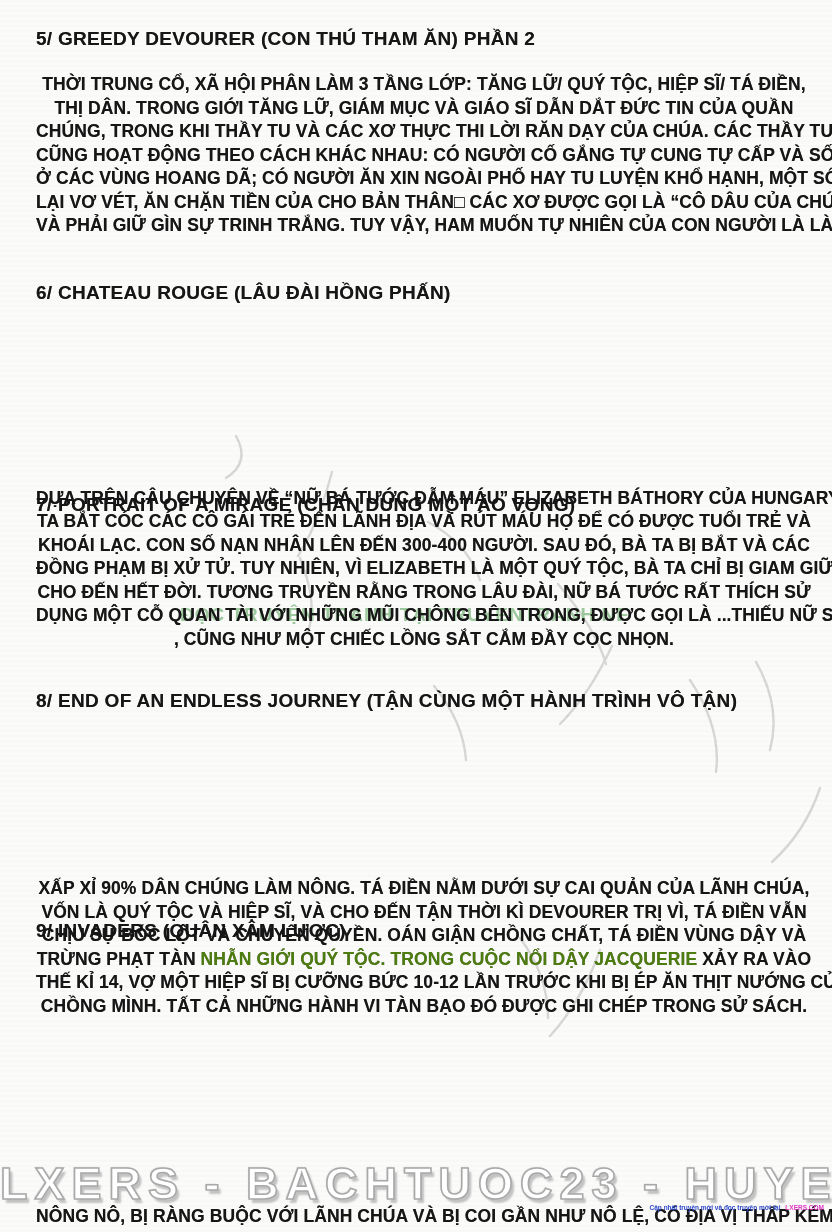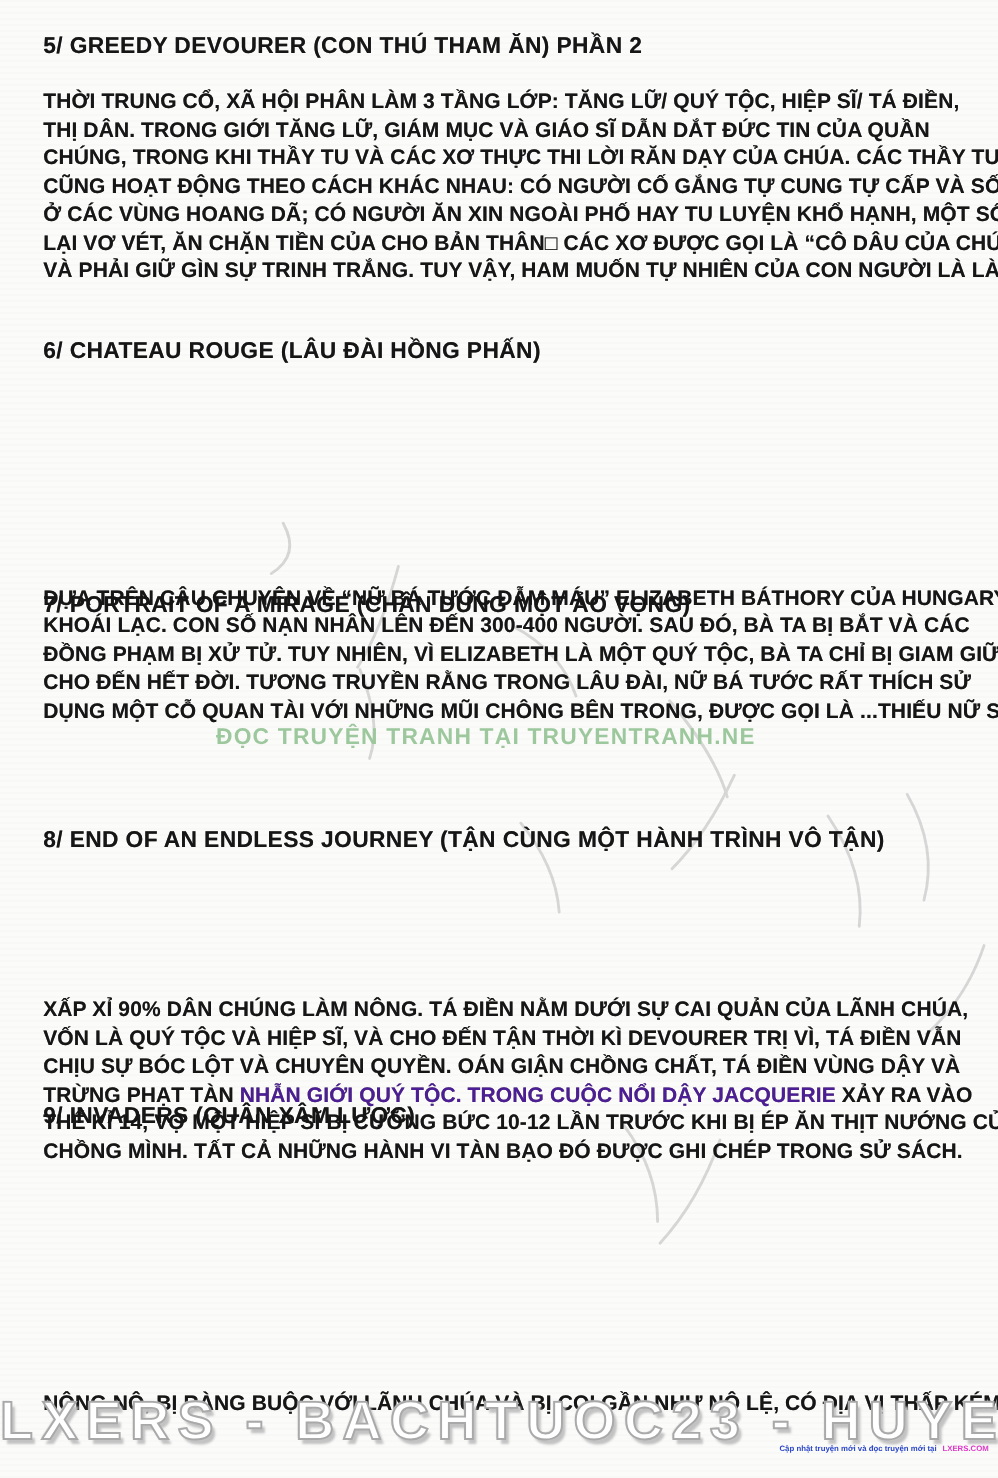--- a/index.html
+++ b/index.html
@@ -18,42 +18,42 @@
     position:absolute;left:36px;width:770px;white-space:nowrap;
     font-size:19px;font-weight:700;color:#161616;letter-spacing:0.3px;
     text-shadow:0 0 .4px rgba(0,0,0,.55);
   }
   .para{position:absolute;left:36px;width:776px;}
   .line{
     height:23.5px;line-height:23.5px;white-space:nowrap;
     font-size:17.5px;font-weight:700;color:#161616;letter-spacing:0.1px;
     text-shadow:0 0 .4px rgba(0,0,0,.55);
   }
-  .green-seg{color:#4c1d95;position:relative;z-index:3;}
+  .green-seg{color:#4d7c0f;position:relative;z-index:3;}
   .wm-band{
     position:absolute;left:180px;top:603px;width:448px;height:24px;overflow:hidden;
     font-size:19px;line-height:24px;font-weight:700;letter-spacing:1px;
     color:#9dc89d;white-space:nowrap;z-index:1;
   }
   .scribble{position:absolute;inset:0;z-index:0;}
   .footer-credit{
     position:absolute;left:0;top:1158px;width:832px;text-align:center;
     font-size:45px;font-weight:700;letter-spacing:7px;white-space:nowrap;
     color:#ffffff;
     -webkit-text-stroke:1.6px #a9a9a9;
     text-shadow:3px 4px 2px #c2c2c2, -1px -1px 1px #d8d8d8;
     z-index:4;
   }
   .tiny-credit{
     position:absolute;right:8px;top:1204px;
     font-size:6.5px;font-weight:700;letter-spacing:0;white-space:nowrap;z-index:5;
   }
   .tiny-credit .blue{color:#2a46c8;}
   .tiny-credit .pink{color:#e038c8;margin-left:3px;}
-  .z2{position:relative;z-index:2;}
+  .z2{position:relative;z-index:2;text-align:center;}
 </style>
 </head>
 <body>
 
 <div class="page">
 
   <svg class="scribble" width="832" height="1232" viewBox="0 0 832 1232">
     <g fill="none" stroke="#cbcbcb" stroke-width="2.4" opacity="0.75" stroke-linecap="round">
       <path d="M236,436 c10,18 6,32 -10,42"></path>
       <path d="M332,472 c-8,30 -20,62 -34,84"></path>
@@ -79,24 +79,26 @@
     <div class="line">CHÚNG, TRONG KHI THẦY TU VÀ CÁC XƠ THỰC THI LỜI RĂN DẠY CỦA CHÚA. CÁC THẦY TU</div>
     <div class="line">CŨNG HOẠT ĐỘNG THEO CÁCH KHÁC NHAU: CÓ NGƯỜI CỐ GẮNG TỰ CUNG TỰ CẤP VÀ SỐNG</div>
     <div class="line">Ở CÁC VÙNG HOANG DÃ; CÓ NGƯỜI ĂN XIN NGOÀI PHỐ HAY TU LUYỆN KHỔ HẠNH, MỘT SỐ</div>
     <div class="line">LẠI VƠ VÉT, ĂN CHẶN TIỀN CỦA CHO BẢN THÂN□ CÁC XƠ ĐƯỢC GỌI LÀ “CÔ DÂU CỦA CHÚA”</div>
     <div class="line">VÀ PHẢI GIỮ GÌN SỰ TRINH TRẮNG. TUY VẬY, HAM MUỐN TỰ NHIÊN CỦA CON NGƯỜI LÀ LÀM</div>
   </div>
 
   <div class="heading" style="top:282px">6/ CHATEAU ROUGE (LÂU ĐÀI HỒNG PHẤN)</div>
   <div class="para z2" style="top:322px">
     <div class="line">DỰA TRÊN CÂU CHUYỆN VỀ “NỮ BÁ TƯỚC ĐẪM MÁU” ELIZABETH BÁTHORY CỦA HUNGARY. BÀ</div>
+    <div class="line">TA BẮT CÓC CÁC CÔ GÁI TRẺ ĐẾN LÃNH ĐỊA VÀ RÚT MÁU HỌ ĐỂ CÓ ĐƯỢC TUỔI TRẺ VÀ</div>
     <div class="line">KHOÁI LẠC. CON SỐ NẠN NHÂN LÊN ĐẾN 300-400 NGƯỜI. SAU ĐÓ, BÀ TA BỊ BẮT VÀ CÁC</div>
     <div class="line">ĐỒNG PHẠM BỊ XỬ TỬ. TUY NHIÊN, VÌ ELIZABETH LÀ MỘT QUÝ TỘC, BÀ TA CHỈ BỊ GIAM GIỮ</div>
     <div class="line">CHO ĐẾN HẾT ĐỜI. TƯƠNG TRUYỀN RẰNG TRONG LÂU ĐÀI, NỮ BÁ TƯỚC RẤT THÍCH SỬ</div>
     <div class="line">DỤNG MỘT CỖ QUAN TÀI VỚI NHỮNG MŨI CHÔNG BÊN TRONG, ĐƯỢC GỌI LÀ ...THIẾU NỮ SẮT</div>
+    <div class="line">, CŨNG NHƯ MỘT CHIẾC LỒNG SẮT CẮM ĐẦY CỌC NHỌN.</div>
   </div>
 
   <div class="heading" style="top:494px">7/ PORTRAIT OF A MIRAGE (CHÂN DUNG MỘT ẢO VỌNG)</div>
   <div class="para z2" style="top:548px">
     <div class="line">XẤP XỈ 90% DÂN CHÚNG LÀM NÔNG. TÁ ĐIỀN NẰM DƯỚI SỰ CAI QUẢN CỦA LÃNH CHÚA,</div>
     <div class="line">VỐN LÀ QUÝ TỘC VÀ HIỆP SĨ, VÀ CHO ĐẾN TẬN THỜI KÌ DEVOURER TRỊ VÌ, TÁ ĐIỀN VẪN</div>
     <div class="line">CHỊU SỰ BÓC LỘT VÀ CHUYÊN QUYỀN. OÁN GIẬN CHỒNG CHẤT, TÁ ĐIỀN VÙNG DẬY VÀ</div>
     <div class="line"><span>TRỪNG PHẠT TÀN </span><span class="green-seg">NHẪN GIỚI QUÝ TỘC. TRONG CUỘC NỔI DẬY JACQUERIE</span><span> XẢY RA VÀO</span></div>
     <div class="line">THẾ KỈ 14, VỢ MỘT HIỆP SĨ BỊ CƯỠNG BỨC 10-12 LẦN TRƯỚC KHI BỊ ÉP ĂN THỊT NƯỚNG CỦA</div>
     <div class="line">CHỒNG MÌNH. TẤT CẢ NHỮNG HÀNH VI TÀN BẠO ĐÓ ĐƯỢC GHI CHÉP TRONG SỬ SÁCH.</div>

